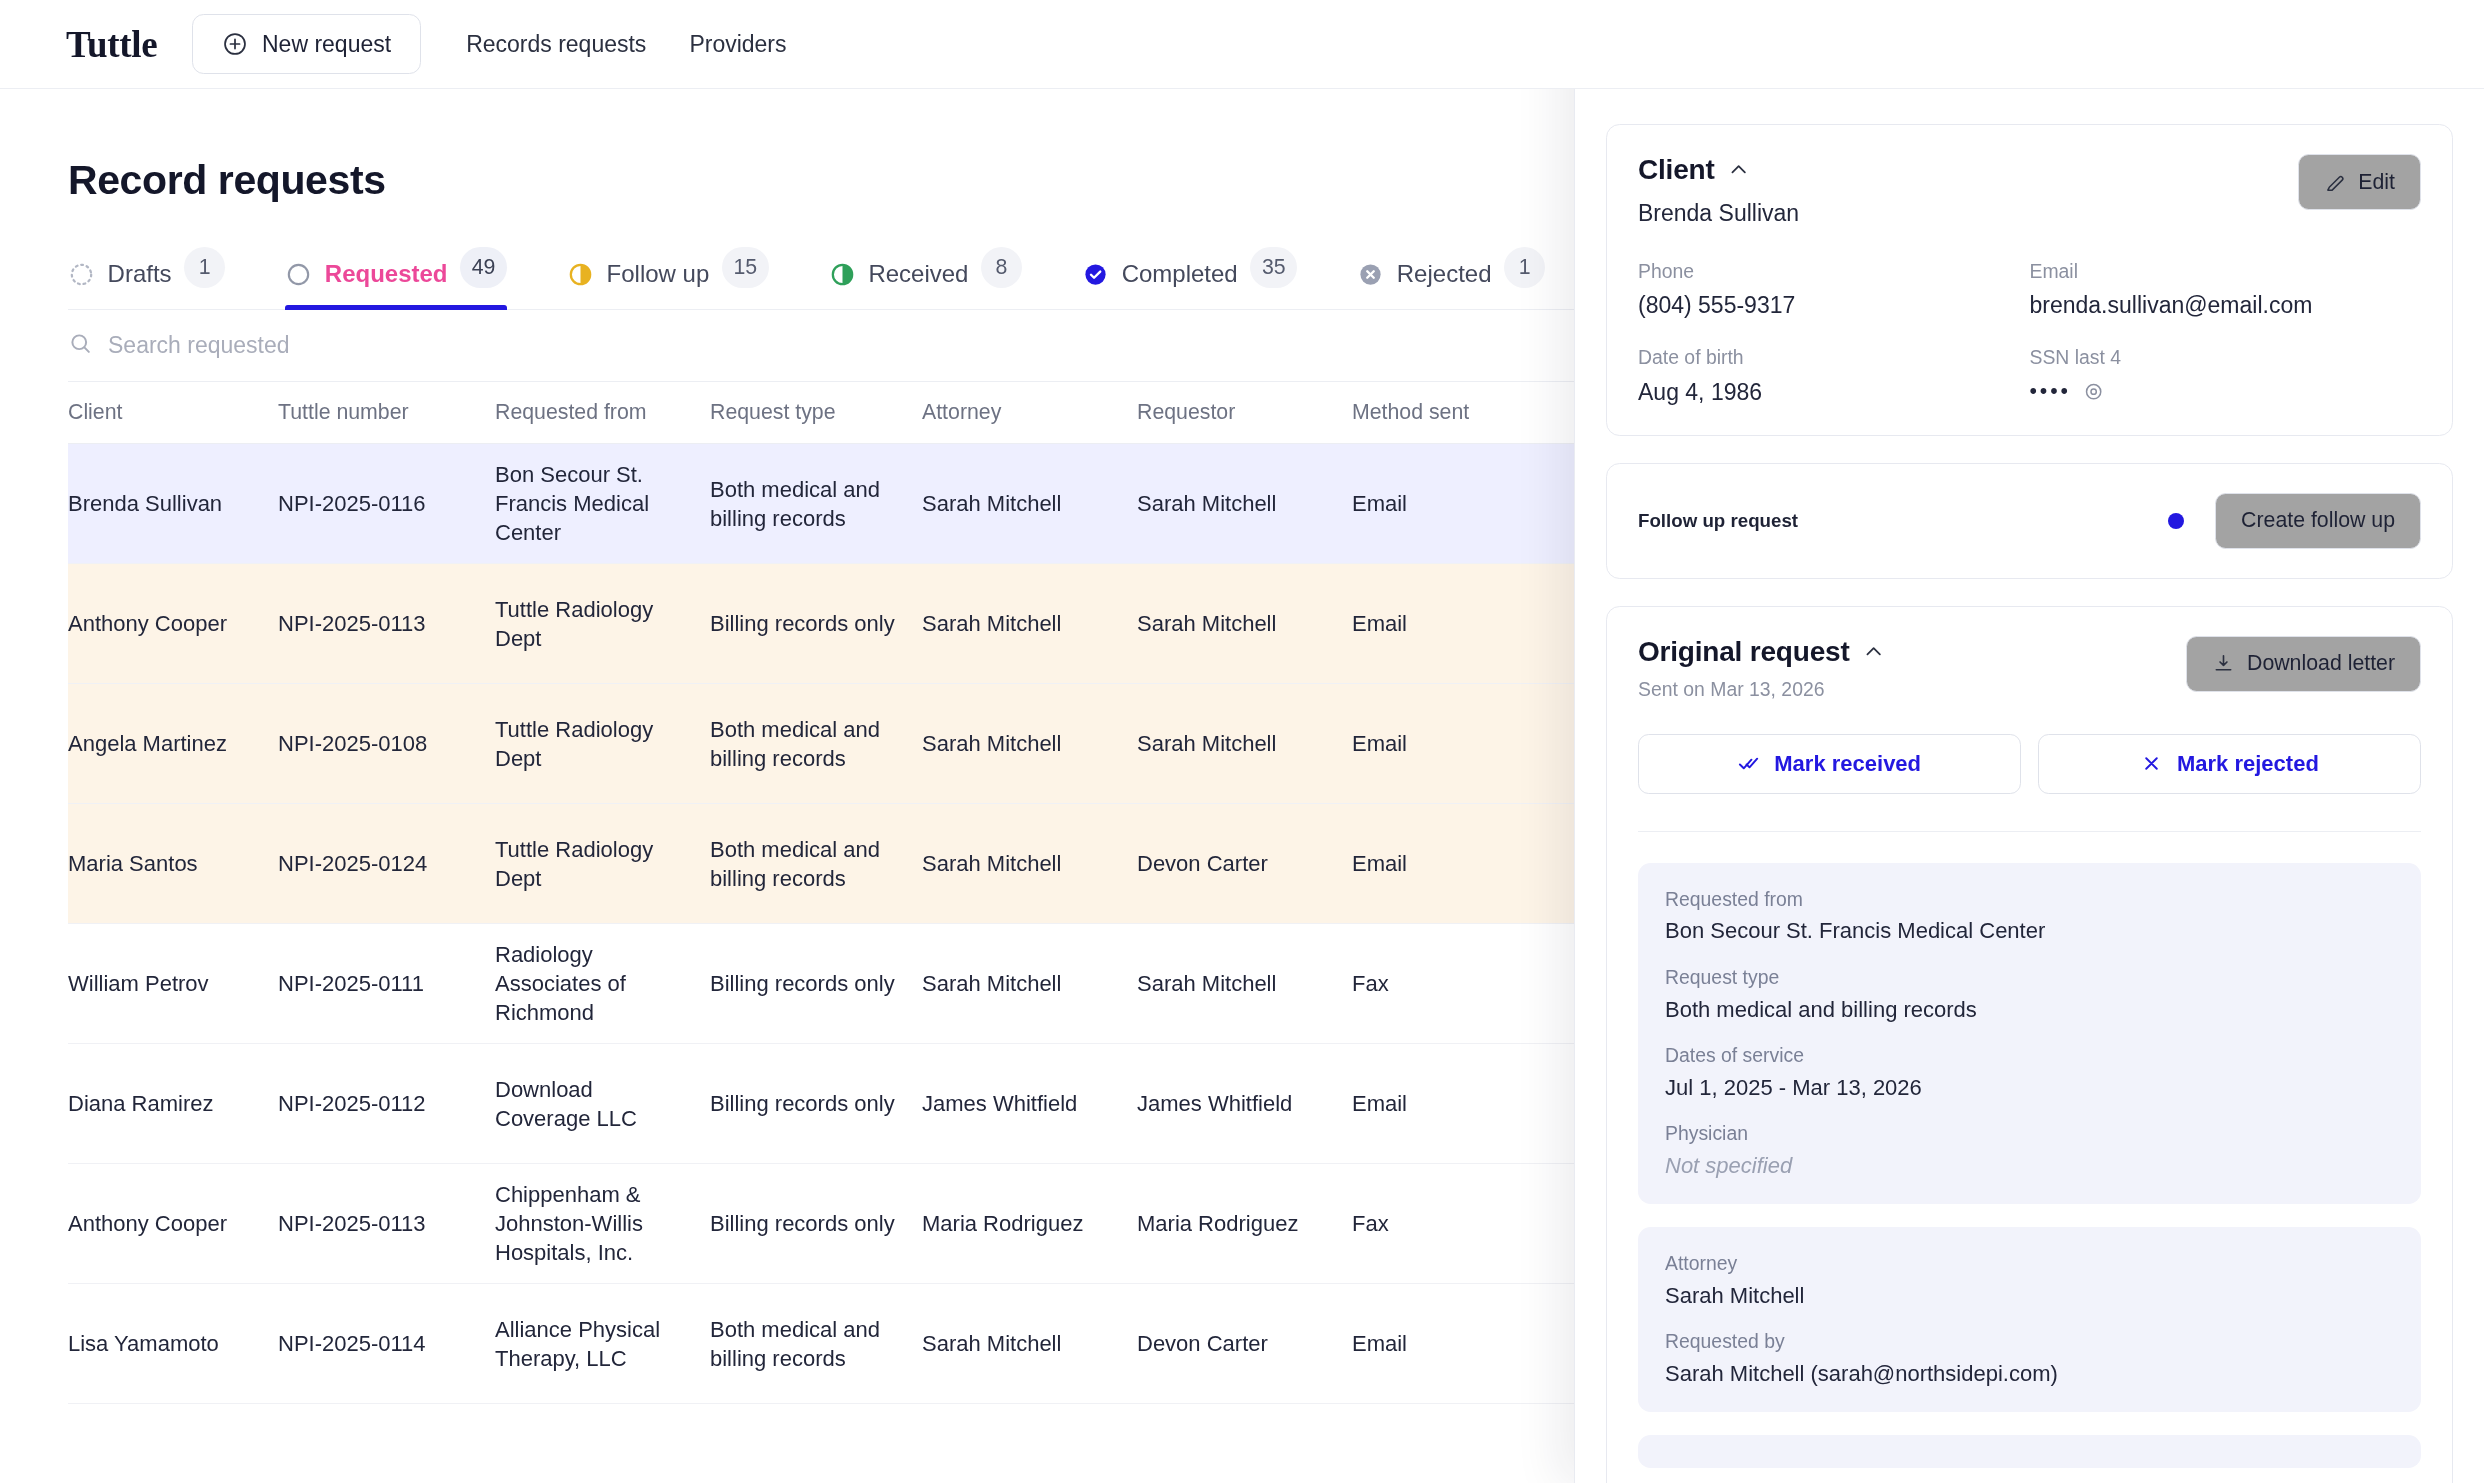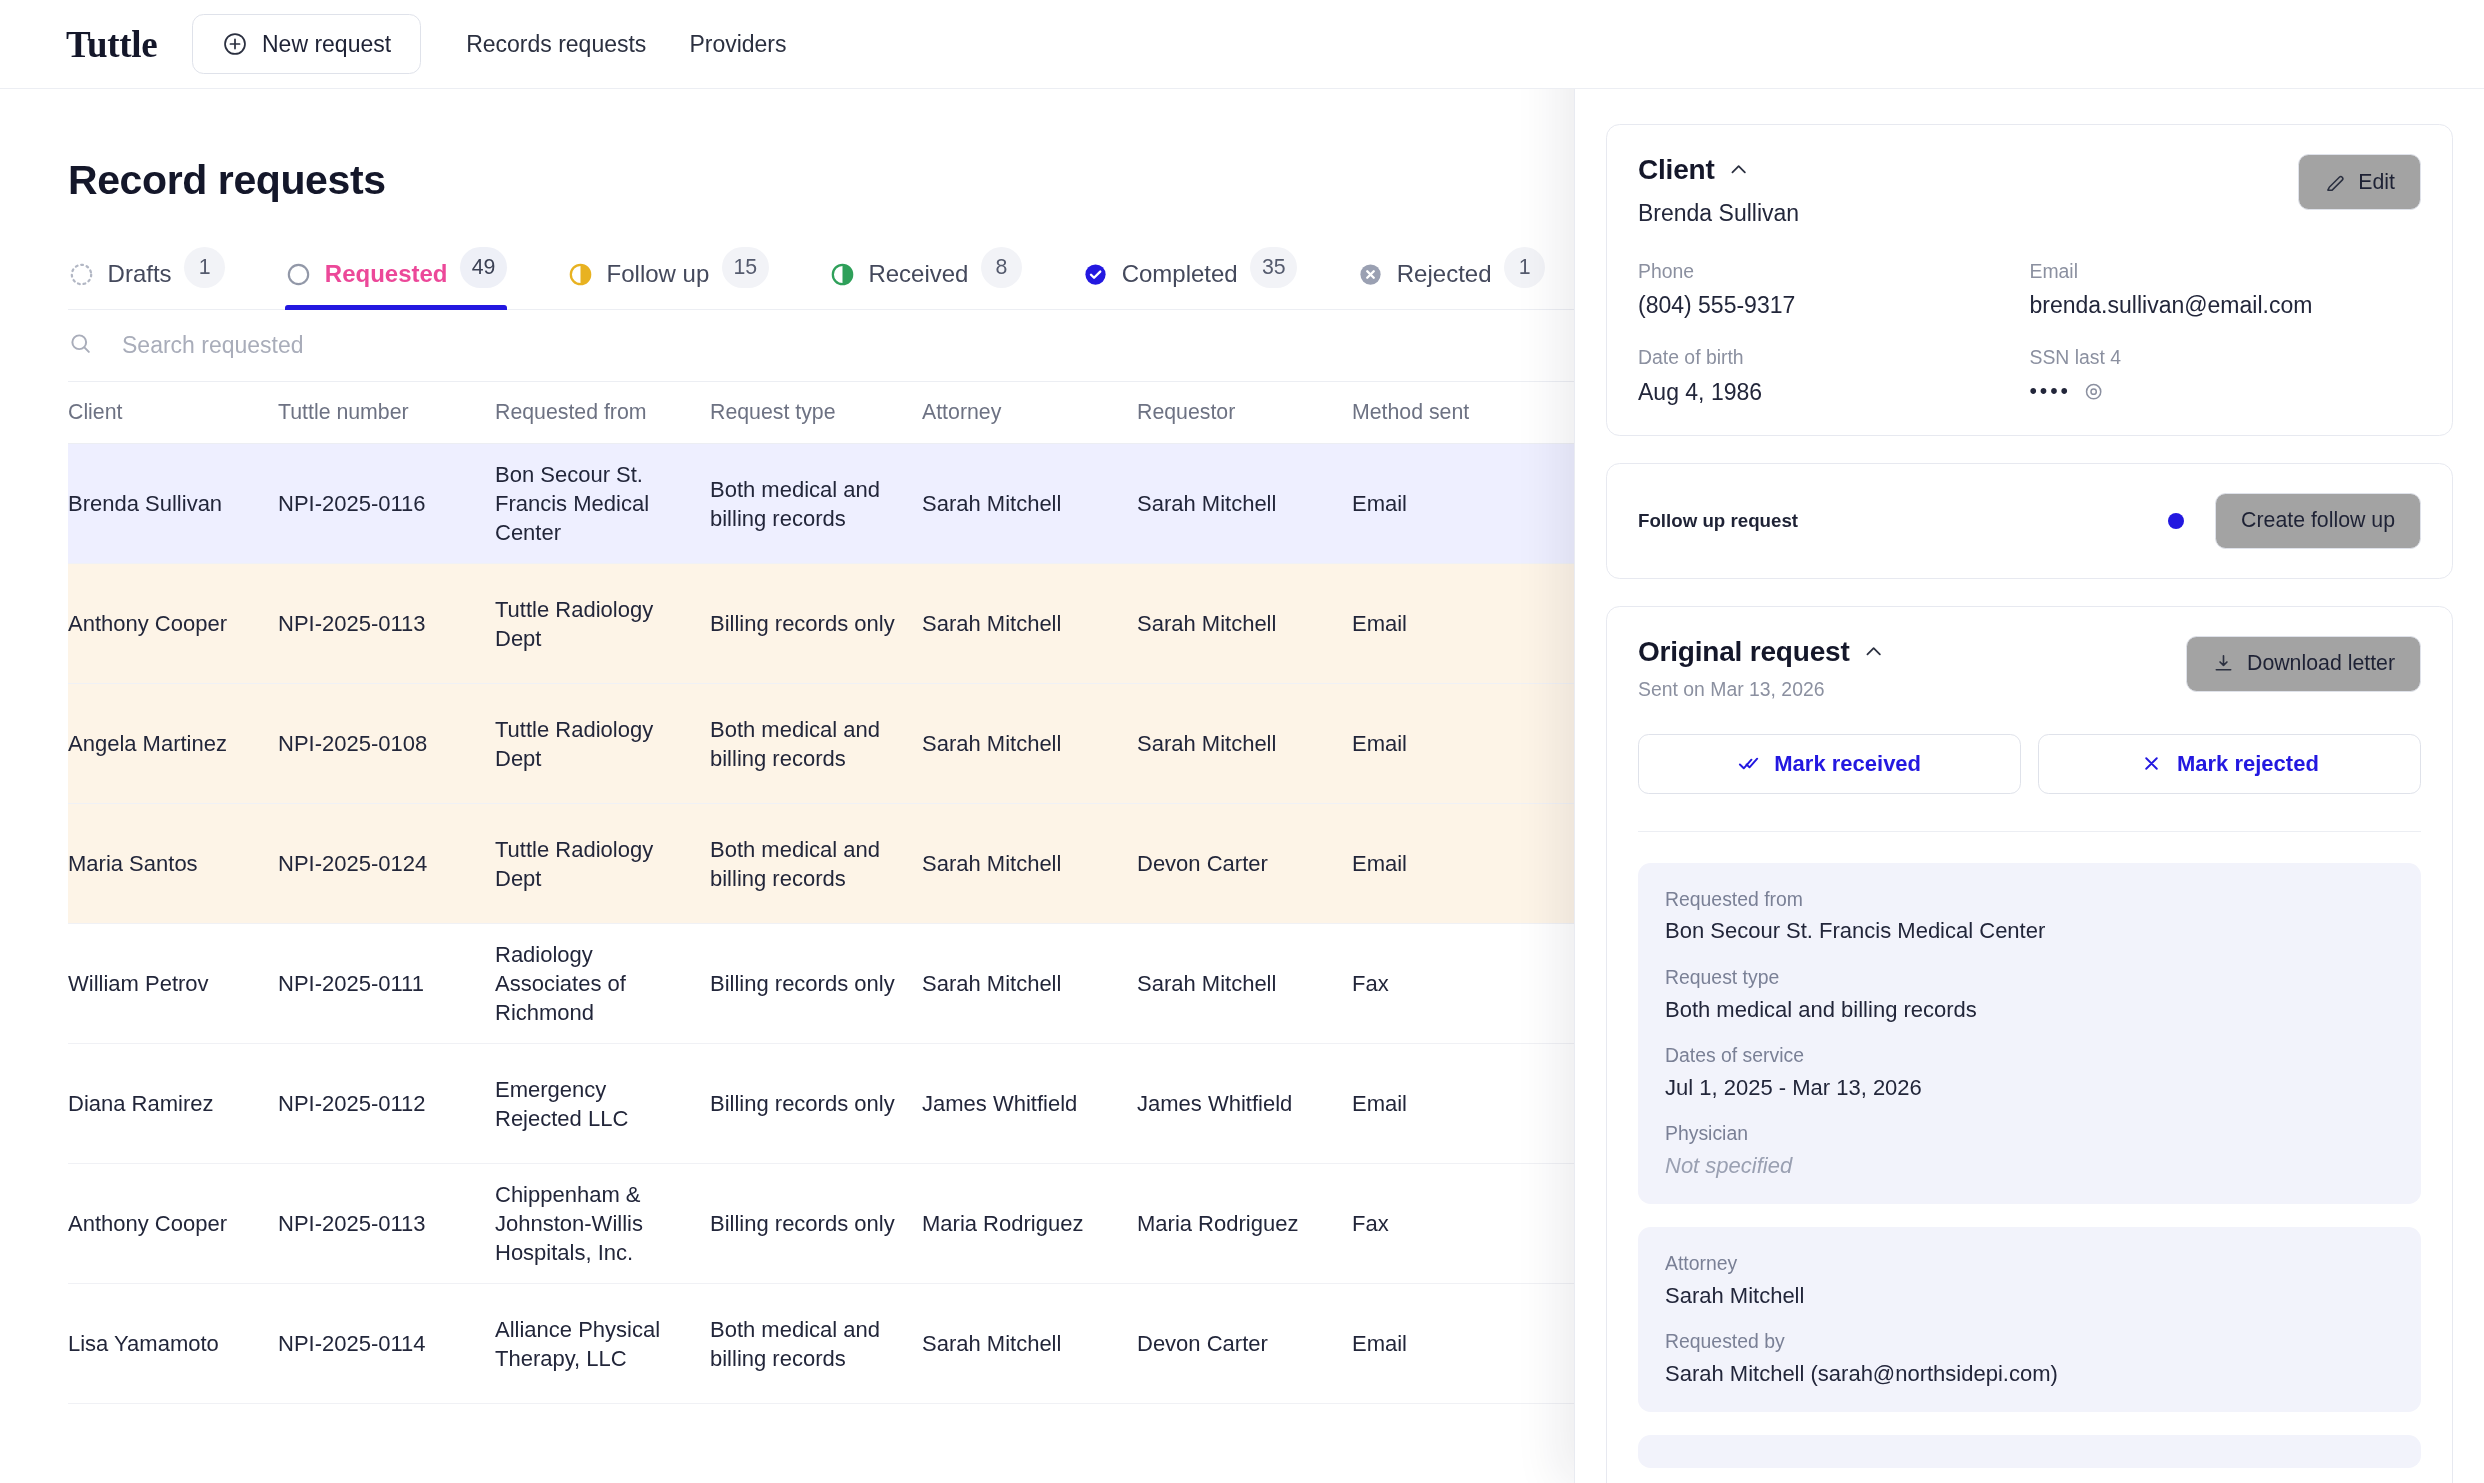--- a/index.html
+++ b/index.html
@@ -76,21 +76,21 @@
     border-radius: 20.4px; background: #f2f3f7;
     display: flex; align-items: center; justify-content: center;
     font-size: 21.3px; color: #555b6e;
   }
   .tab.active .tcount { background: #eef0f7; color: #3b4154; }
   .ticon { width: 27px; height: 27px; display:block; flex:0 0 27px; }
 
   
   .searchbar {
     margin-left: 68px; width: 1506px; height: 72px;
-    display: flex; align-items: center; gap: 29px;
+    display: flex; align-items: center; gap: 15px;
     border-bottom: 1px solid #eceef3;
   }
   .search-input {
     border: 0; outline: 0; background: transparent;
     font-size: 23px; color: #1e2235; width: 582px;
     font-family: "Liberation Sans", sans-serif;
   }
   .search-input::placeholder { color: #a9adba; }
 
   
@@ -347,21 +347,21 @@
         <div class="c3">Radiology Associates of Richmond</div>
         <div class="c4">Billing records only</div>
         <div class="c5">Sarah Mitchell</div>
         <div class="c6">Sarah Mitchell</div>
         <div class="c7">Fax</div>
       </div>
 
       <div class="trow">
         <div class="c1">Diana Ramirez</div>
         <div class="c2">NPI-2025-0112</div>
-        <div class="c3">Emergency Rejected LLC</div>
+        <div class="c3">Download Coverage LLC</div>
         <div class="c4">Billing records only</div>
         <div class="c5">James Whitfield</div>
         <div class="c6">James Whitfield</div>
         <div class="c7">Email</div>
       </div>
 
       <div class="trow">
         <div class="c1">Anthony Cooper</div>
         <div class="c2">NPI-2025-0113</div>
         <div class="c3">Chippenham &amp; Johnston-Willis Hospitals, Inc.</div>

